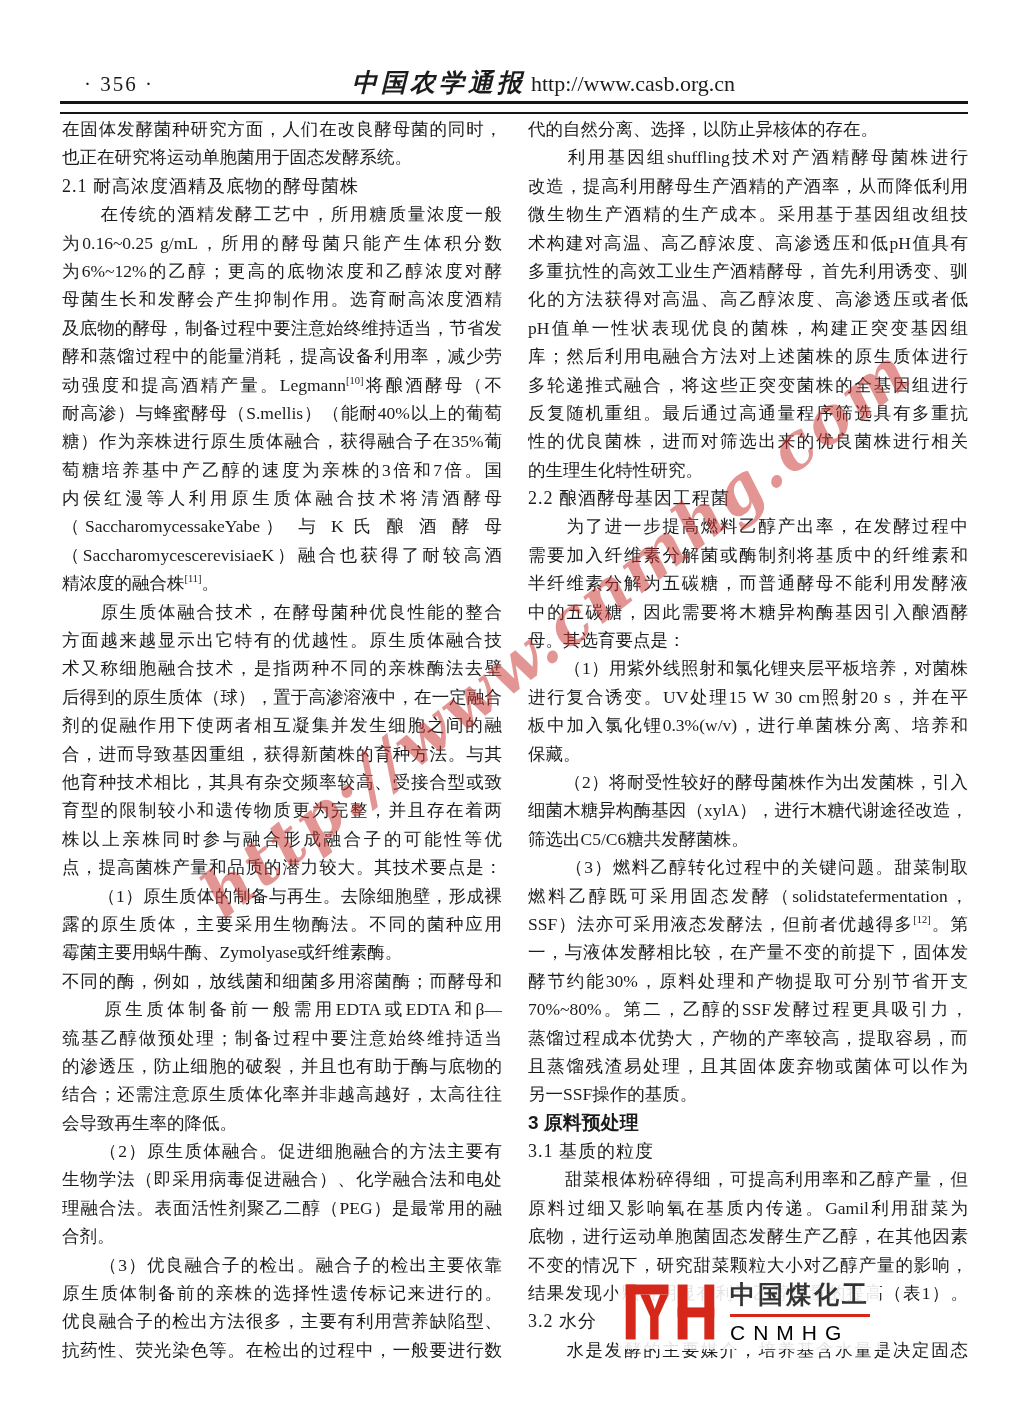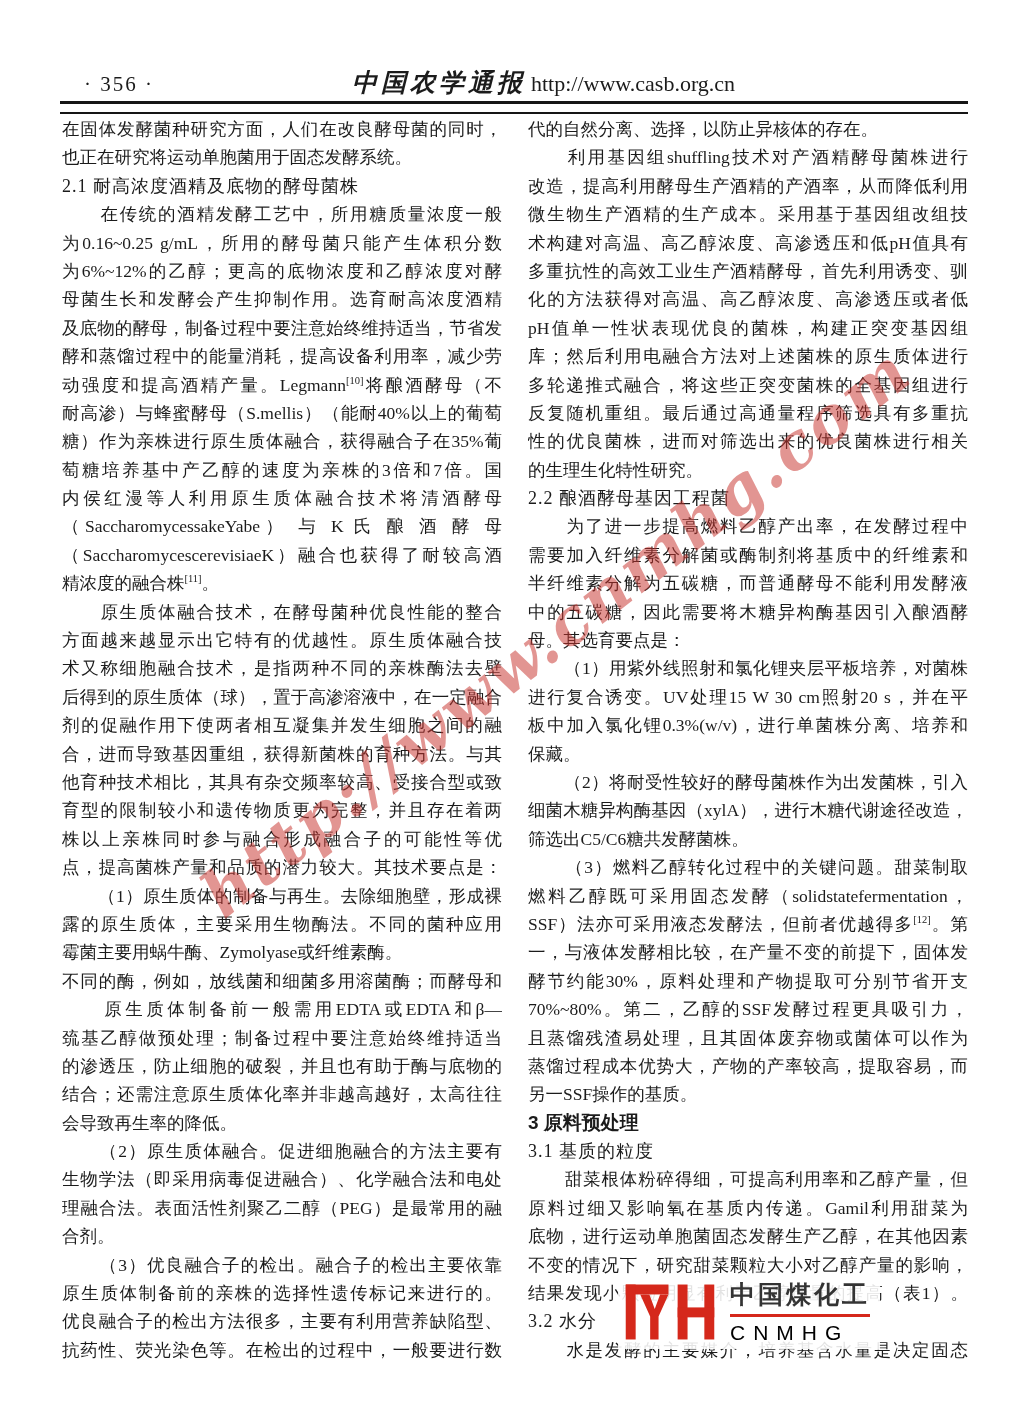--- a/index.html
+++ b/index.html
@@ -150,22 +150,22 @@
       <div class="line end">保藏。</div>
       <div class="line p">　　（2）将耐受性较好的酵母菌株作为出发菌株，引入</div>
       <div class="line p">细菌木糖异构酶基因（xylA），进行木糖代谢途径改造，</div>
       <div class="line end">筛选出C5/C6糖共发酵菌株。</div>
       <div class="line p">　　（3）燃料乙醇转化过程中的关键问题。甜菜制取</div>
       <div class="line p">燃料乙醇既可采用固态发酵（solidstatefermentation，</div>
       <div class="line p">SSF）法亦可采用液态发酵法，但前者优越得多<sup>[12]</sup>。第</div>
       <div class="line p">一，与液体发酵相比较，在产量不变的前提下，固体发</div>
       <div class="line p">酵节约能30%，原料处理和产物提取可分别节省开支</div>
       <div class="line p">70%~80%。第二，乙醇的SSF发酵过程更具吸引力，</div>
+      <div class="line p">蒸馏过程成本优势大，产物的产率较高，提取容易，而</div>
       <div class="line p">且蒸馏残渣易处理，且其固体废弃物或菌体可以作为</div>
-      <div class="line p">蒸馏过程成本优势大，产物的产率较高，提取容易，而</div>
       <div class="line end">另一SSF操作的基质。</div>
       <div class="line h1">3  原料预处理</div>
       <div class="line h2">3.1  基质的粒度</div>
       <div class="line p">　　甜菜根体粉碎得细，可提高利用率和乙醇产量，但</div>
       <div class="line p">原料过细又影响氧在基质内传递。Gamil利用甜菜为</div>
       <div class="line p">底物，进行运动单胞菌固态发酵生产乙醇，在其他因素</div>
       <div class="line p">不变的情况下，研究甜菜颗粒大小对乙醇产量的影响，</div>
       <div class="line p">结果发现小颗粒明显有利于乙醇产量的提高（表1）。</div>
       <div class="line h2">3.2  水分</div>
       <div class="line p">　　水是发酵的主要媒介，培养基含水量是决定固态</div>

